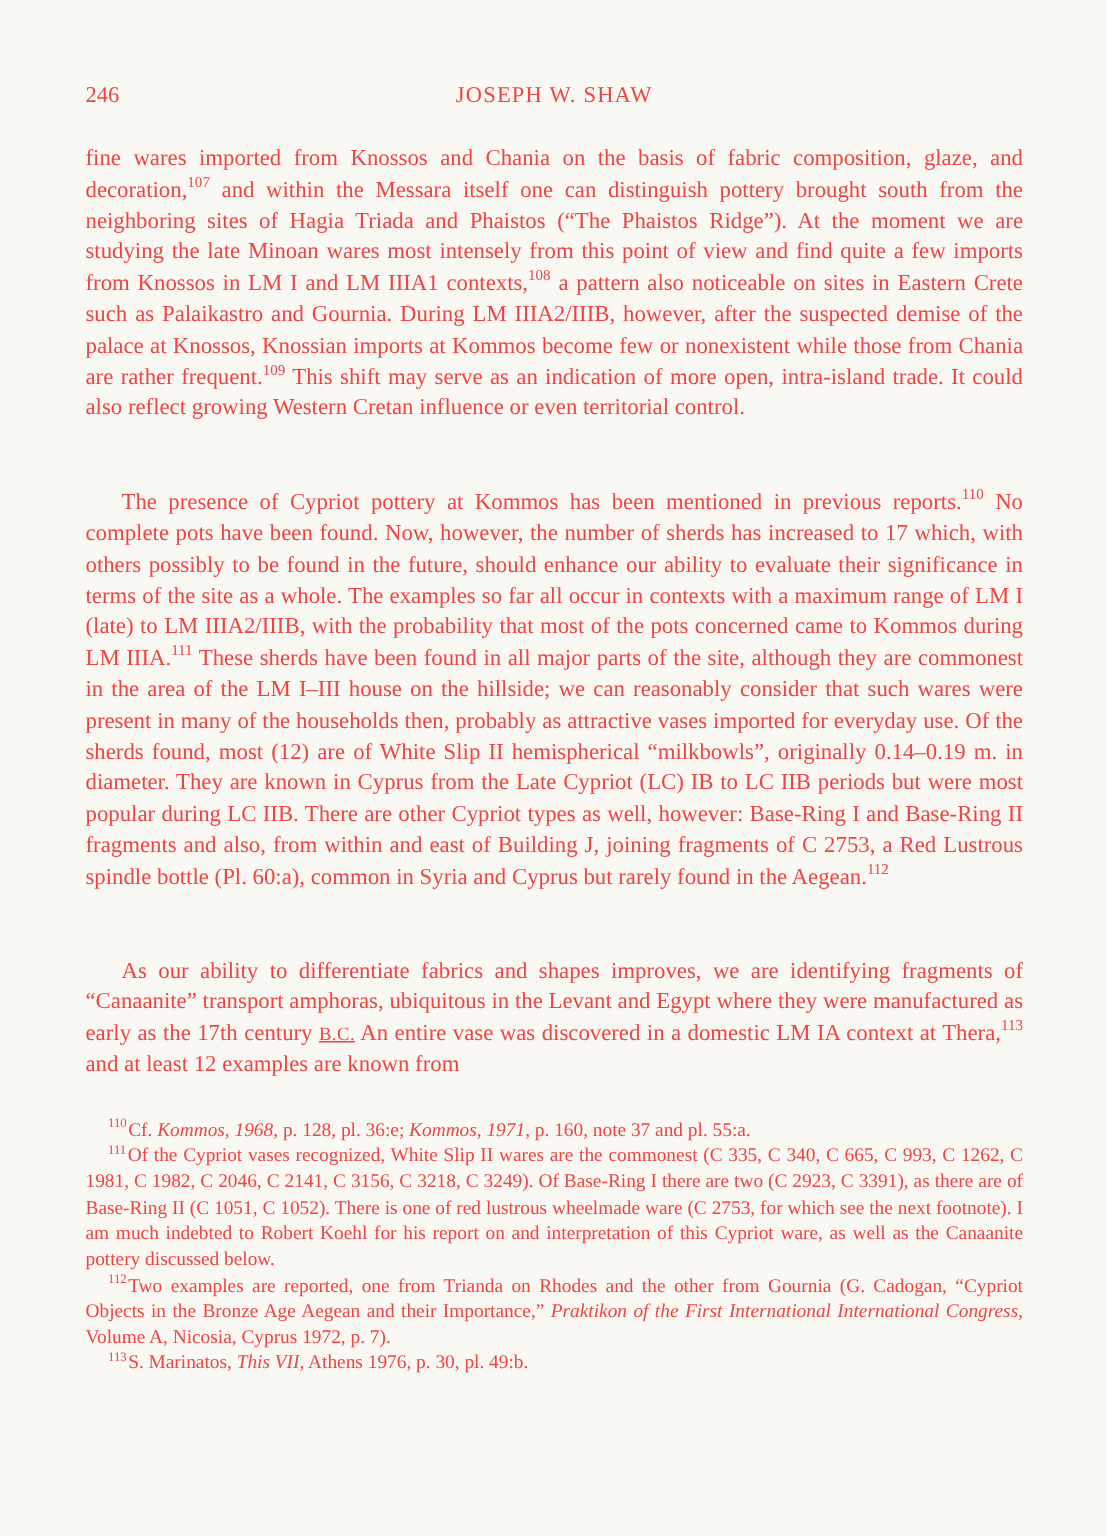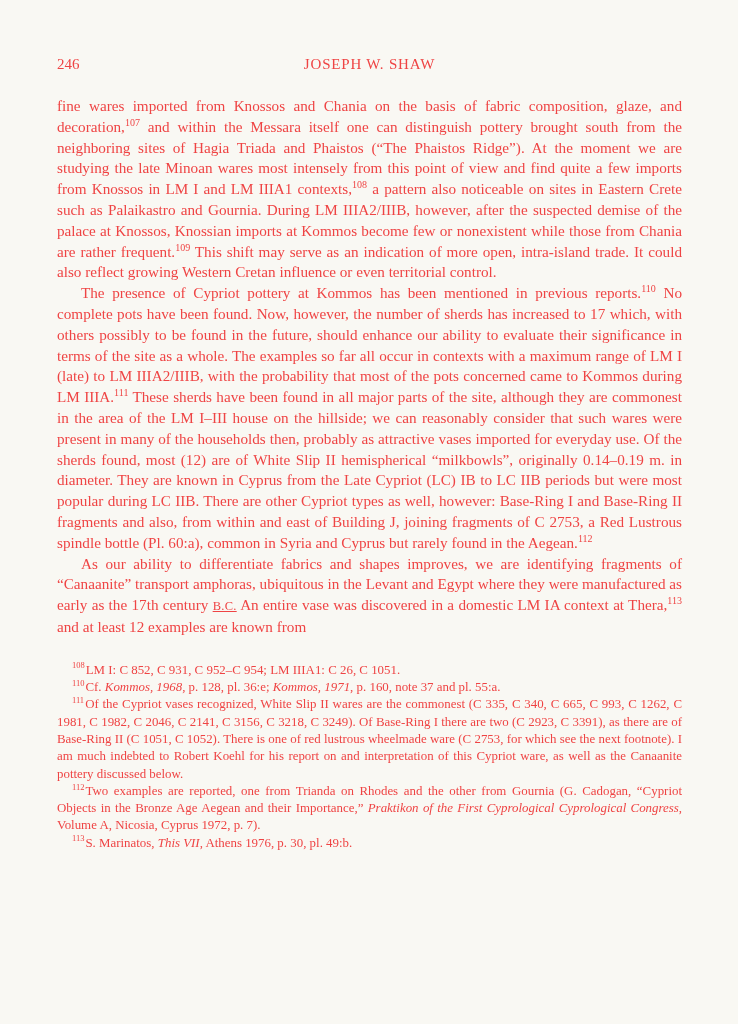--- a/index.html
+++ b/index.html
@@ -34,21 +34,21 @@
   .running-head {
     letter-spacing: 0.8px;
     text-align: right;
   }
   .body-text {
     font-size: 15.2px;
     line-height: 20.8px;
     text-align: justify;
   }
   .para { margin: 0; }
-  .para.indent { text-indent: 24px; }
+  .para.indent { text-indent: 24px; margin-top: 42px; }
   sup {
     font-size: 0.66em;
     line-height: 0;
     vertical-align: super;
   }
   .sc {
     font-size: 0.82em;
     letter-spacing: 0.3px;
     text-decoration: underline;
   }
@@ -72,19 +72,18 @@
   <div class="pagehead">
     <span class="page-number">246</span>
     <span class="running-head">JOSEPH W. SHAW</span>
   </div>
   <div class="body-text">
       <p class="para">fine wares imported from Knossos and Chania on the basis of fabric composition, glaze, and decoration,<sup>107</sup> and within the Messara itself one can distinguish pottery brought south from the neighboring sites of Hagia Triada and Phaistos (“The Phaistos Ridge”). At the moment we are studying the late Minoan wares most intensely from this point of view and find quite a few imports from Knossos in LM I and LM IIIA1 contexts,<sup>108</sup> a pattern also noticeable on sites in Eastern Crete such as Palaikastro and Gournia. During LM IIIA2/IIIB, however, after the suspected demise of the palace at Knossos, Knossian imports at Kommos become few or nonexistent while those from Chania are rather frequent.<sup>109</sup> This shift may serve as an indication of more open, intra-island trade. It could also reflect growing Western Cretan influence or even territorial control.</p>
       <p class="para indent">The presence of Cypriot pottery at Kommos has been mentioned in previous reports.<sup>110</sup> No complete pots have been found. Now, however, the number of sherds has increased to 17 which, with others possibly to be found in the future, should enhance our ability to evaluate their significance in terms of the site as a whole. The examples so far all occur in contexts with a maximum range of LM I (late) to LM IIIA2/IIIB, with the probability that most of the pots concerned came to Kommos during LM IIIA.<sup>111</sup> These sherds have been found in all major parts of the site, although they are commonest in the area of the LM I–III house on the hillside; we can reasonably consider that such wares were present in many of the households then, probably as attractive vases imported for everyday use. Of the sherds found, most (12) are of White Slip II hemispherical “milkbowls”, originally 0.14–0.19 m. in diameter. They are known in Cyprus from the Late Cypriot (LC) IB to LC IIB periods but were most popular during LC IIB. There are other Cypriot types as well, however: Base-Ring I and Base-Ring II fragments and also, from within and east of Building J, joining fragments of C 2753, a Red Lustrous spindle bottle (Pl. 60:a), common in Syria and Cyprus but rarely found in the Aegean.<sup>112</sup></p>
       <p class="para indent">As our ability to differentiate fabrics and shapes improves, we are identifying fragments of “Canaanite” transport amphoras, ubiquitous in the Levant and Egypt where they were manufactured as early as the 17th century <span class="sc">B.C.</span> An entire vase was discovered in a domestic LM IA context at Thera,<sup>113</sup> and at least 12 examples are known from</p>
     </div>
   <div class="footnotes">
-      <p class="footnote"><sup>108</sup>LM I: C 852, C 931, C 952–C 954; LM IIIA1: C 26, C 1051.</p>
       <p class="footnote"><sup>110</sup>Cf. <i>Kommos, 1968</i>, p. 128, pl. 36:e; <i>Kommos, 1971</i>, p. 160, note 37 and pl. 55:a.</p>
       <p class="footnote"><sup>111</sup>Of the Cypriot vases recognized, White Slip II wares are the commonest (C 335, C 340, C 665, C 993, C 1262, C 1981, C 1982, C 2046, C 2141, C 3156, C 3218, C 3249). Of Base-Ring I there are two (C 2923, C 3391), as there are of Base-Ring II (C 1051, C 1052). There is one of red lustrous wheelmade ware (C 2753, for which see the next footnote). I am much indebted to Robert Koehl for his report on and interpretation of this Cypriot ware, as well as the Canaanite pottery discussed below.</p>
-      <p class="footnote"><sup>112</sup>Two examples are reported, one from Trianda on Rhodes and the other from Gournia (G. Cadogan, “Cypriot Objects in the Bronze Age Aegean and their Importance,” <i>Praktikon of the First Cyprological Cyprological Congress</i>, Volume A, Nicosia, Cyprus 1972, p. 7).</p>
+      <p class="footnote"><sup>112</sup>Two examples are reported, one from Trianda on Rhodes and the other from Gournia (G. Cadogan, “Cypriot Objects in the Bronze Age Aegean and their Importance,” <i>Praktikon of the First International International Congress</i>, Volume A, Nicosia, Cyprus 1972, p. 7).</p>
       <p class="footnote"><sup>113</sup>S. Marinatos, <i>This VII</i>, Athens 1976, p. 30, pl. 49:b.</p>
     </div>
 </div>
 
 </body></html>

